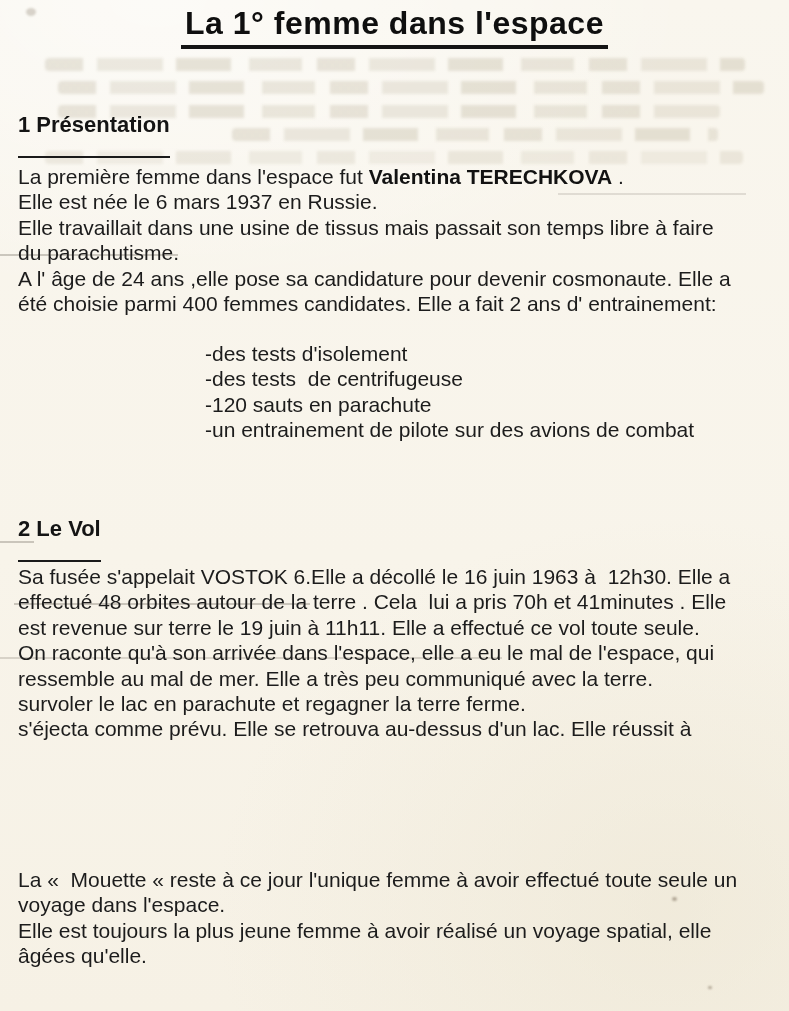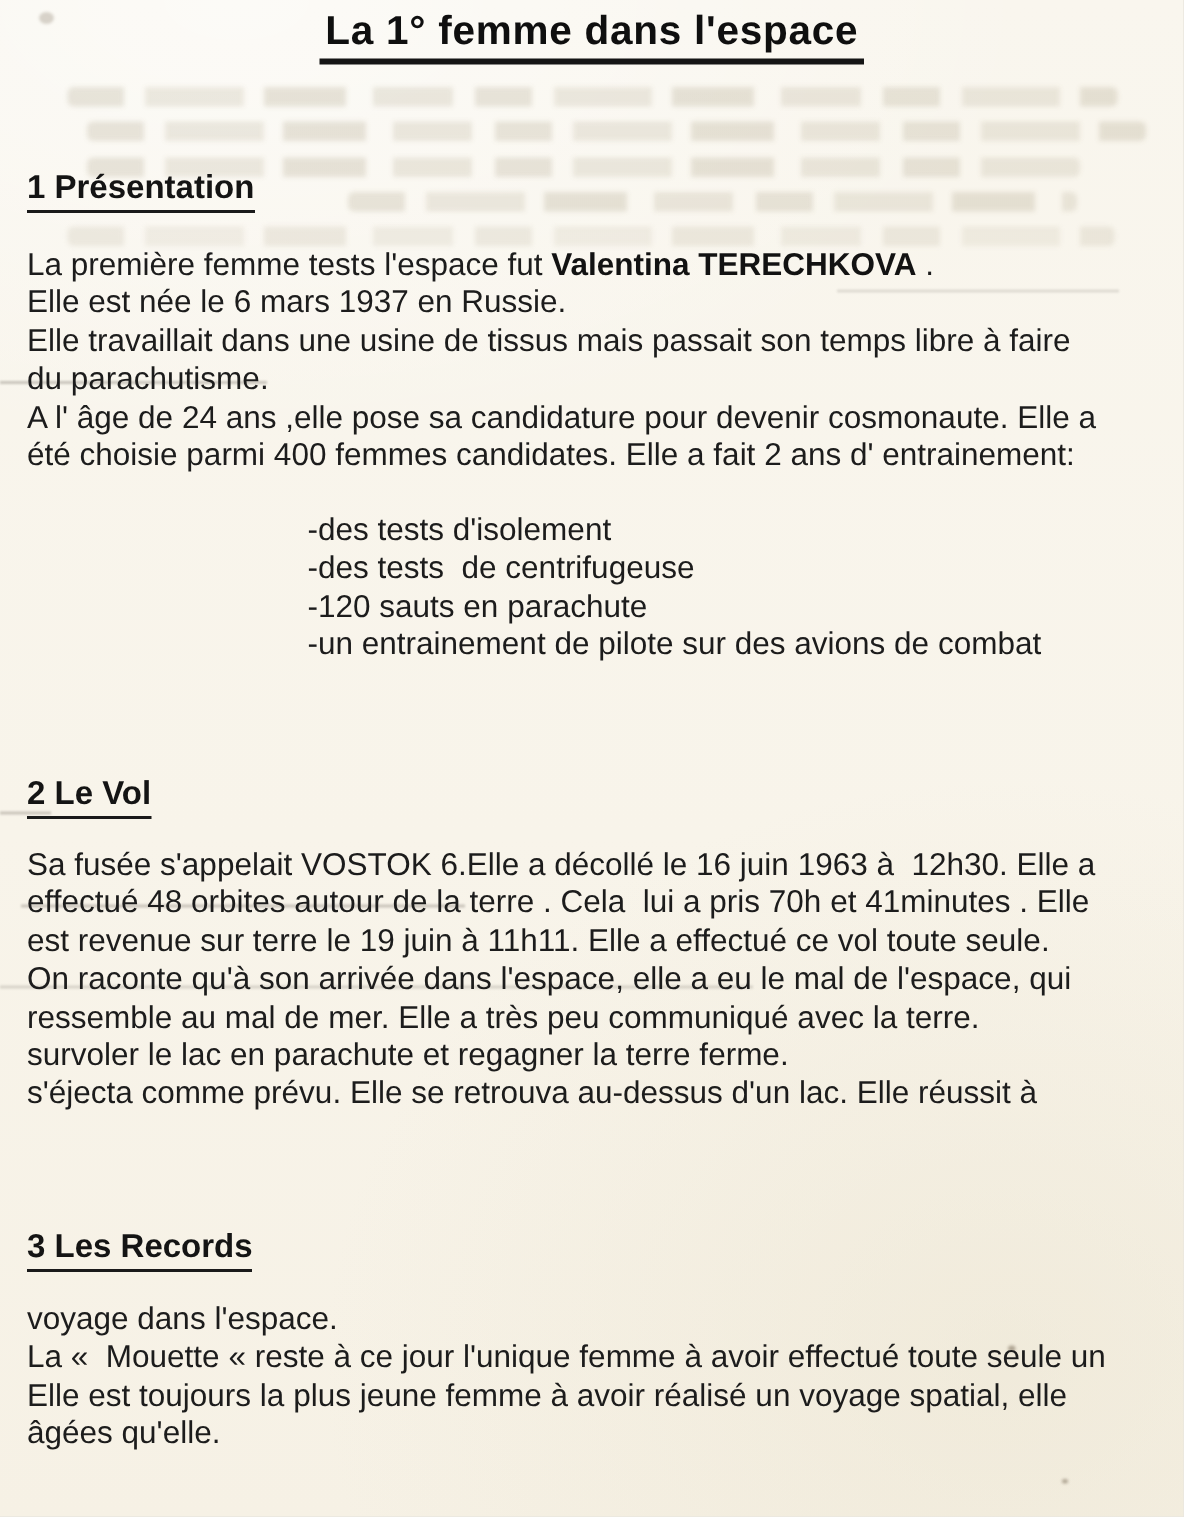--- a/index.html
+++ b/index.html
@@ -17,34 +17,34 @@
       radial-gradient(ellipse 900px 500px at 20% 0%, rgba(255,255,255,0.55), rgba(255,255,255,0) 60%),
       radial-gradient(ellipse 700px 600px at 85% 90%, rgba(233,226,205,0.45), rgba(233,226,205,0) 65%),
       linear-gradient(180deg,#f9f6ee 0%,#f8f4ea 55%,#f6f1e5 100%);
   }
   .doc-title{
     position:absolute;top:5px;left:0;width:100%;
     text-align:center;
   }
   .doc-title span{
     display:inline-block;
-    font-size:27px;font-weight:bold;letter-spacing:0.5px;
+    font-size:32px;font-weight:bold;letter-spacing:0.5px;
     color:#0f0f0f;
     border-bottom:4px solid #151515;
     padding:0 4px 3px 4px;
     white-space:pre;
   }
   .heading{
     position:absolute;left:18px;
     font-size:22px;font-weight:bold;color:#141414;
   }
   .heading span{
     display:inline-block;
     border-bottom:2.5px solid #1a1a1a;
-    padding-bottom:2px;
+    padding-bottom:18px;
     white-space:pre;
   }
   .para{
     position:absolute;left:18px;right:6px;
   }
   .line{
     font-size:21px;line-height:25.4px;
     white-space:pre;
     color:#1c1c1c;
   }
@@ -88,21 +88,21 @@
 
   <div class="doc-title">
     <span>La 1° femme dans l'espace</span>
   </div>
 
   <div class="heading" style="top:112px;">
     <span>1 Présentation</span>
   </div>
 
   <div class="para" style="top:164px;">
-    <div class="line"><span>La première femme tests l'espace fut </span><b>Valentina TERECHKOVA</b><span> .</span></div>
+    <div class="line"><span>La première femme dans l'espace fut </span><b>Valentina TERECHKOVA</b><span> .</span></div>
     <div class="line">Elle est née le 6 mars 1937 en Russie.</div>
     <div class="line">Elle travaillait dans une usine de tissus mais passait son temps libre à faire</div>
     <div class="line">du parachutisme.</div>
     <div class="line">A l' âge de 24 ans ,elle pose sa candidature pour devenir cosmonaute. Elle a</div>
     <div class="line">été choisie parmi 400 femmes candidates. Elle a fait 2 ans d' entrainement:</div>
   </div>
 
   <div class="list" style="top:341px;">
     <div class="line">-des tests d'isolement</div>
     <div class="line">-des tests  de centrifugeuse</div>
@@ -117,24 +117,21 @@
   <div class="para" style="top:564px;">
     <div class="line">Sa fusée s'appelait VOSTOK 6.Elle a décollé le 16 juin 1963 à  12h30. Elle a</div>
     <div class="line">effectué 48 orbites autour de la terre . Cela  lui a pris 70h et 41minutes . Elle</div>
     <div class="line">est revenue sur terre le 19 juin à 11h11. Elle a effectué ce vol toute seule.</div>
     <div class="line">On raconte qu'à son arrivée dans l'espace, elle a eu le mal de l'espace, qui</div>
     <div class="line">ressemble au mal de mer. Elle a très peu communiqué avec la terre.</div>
     <div class="line">survoler le lac en parachute et regagner la terre ferme.</div>
     <div class="line">s'éjecta comme prévu. Elle se retrouva au-dessus d'un lac. Elle réussit à</div>
   </div>
 
-  <div class="heading" style="top:818px;">
-    <span>3 Les Records</span>
-  </div>
 
   <div class="para" style="top:867px;">
+    <div class="line">La «  Mouette « reste à ce jour l'unique femme à avoir effectué toute seule un</div>
     <div class="line">voyage dans l'espace.</div>
-    <div class="line">La «  Mouette « reste à ce jour l'unique femme à avoir effectué toute seule un</div>
     <div class="line">Elle est toujours la plus jeune femme à avoir réalisé un voyage spatial, elle</div>
     <div class="line">âgées qu'elle.</div>
   </div>
 
 </div>
 
 </body></html>

